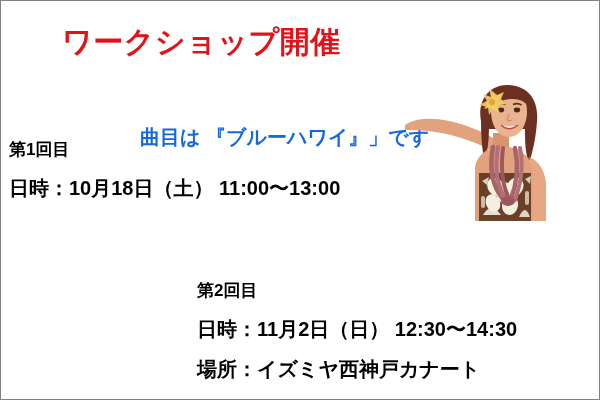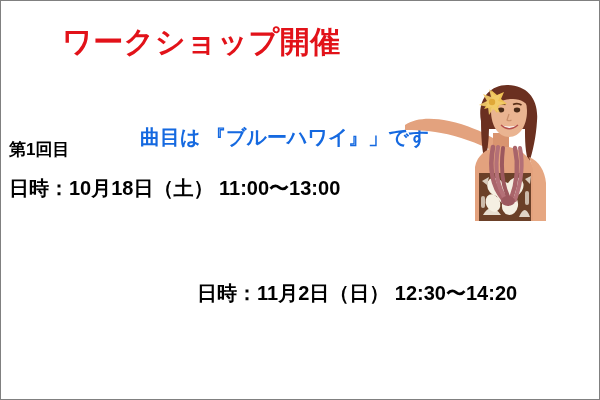--- a/index.html
+++ b/index.html
@@ -92,21 +92,23 @@
   <div class="title">ワークショップ開催</div>
 
   <div class="subtitle">曲目は 『ブルーハワイ』」です</div>
 
   <div class="session session-1">
     <p class="session-heading">第1回目</p>
     <p class="session-line">日時：10月18日（土） 11:00〜13:00</p>
   </div>
 
   <div class="session session-2">
-    <p class="session-line">日時：11月2日（日） 12:30〜14:20</p>
+    <p class="session-heading">第2回目</p>
+    <p class="session-line">日時：11月2日（日） 12:30〜14:30</p>
+    <p class="session-line">場所：イズミヤ西神戸カナート</p>
   </div>
 
   <div class="dancer">
     <svg width="204" height="140" viewBox="0 0 204 140" xmlns="http://www.w3.org/2000/svg">
 
       <path d="M8 44 C 18 37, 34 36, 52 40 C 70 44, 84 50, 96 57
                L 96 70 C 80 62, 62 55, 44 52 C 28 49, 16 49, 8 49 Z" fill="#e3a27e"></path>
 
       <rect x="96" y="52" width="16" height="22" fill="#d9946f"></rect>
 

